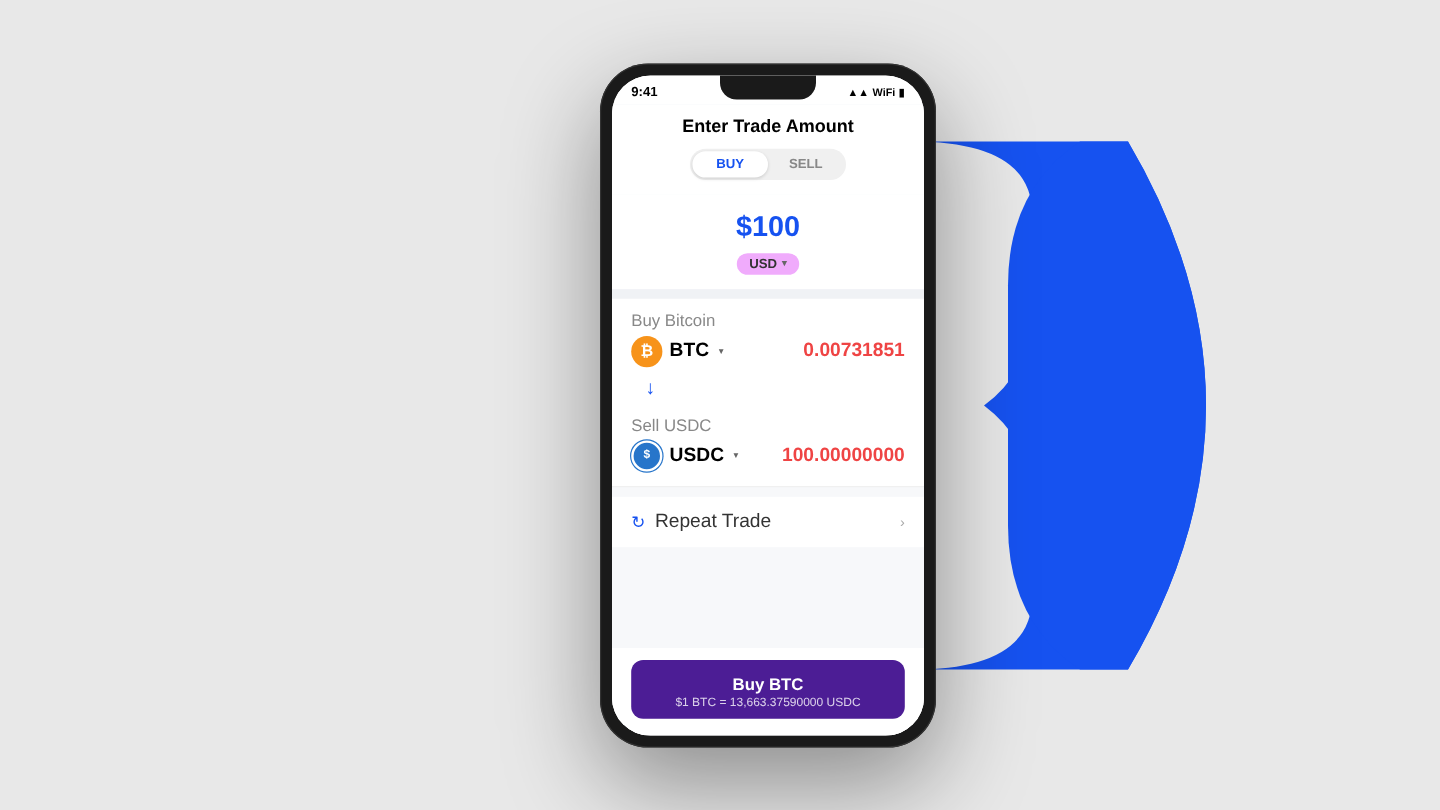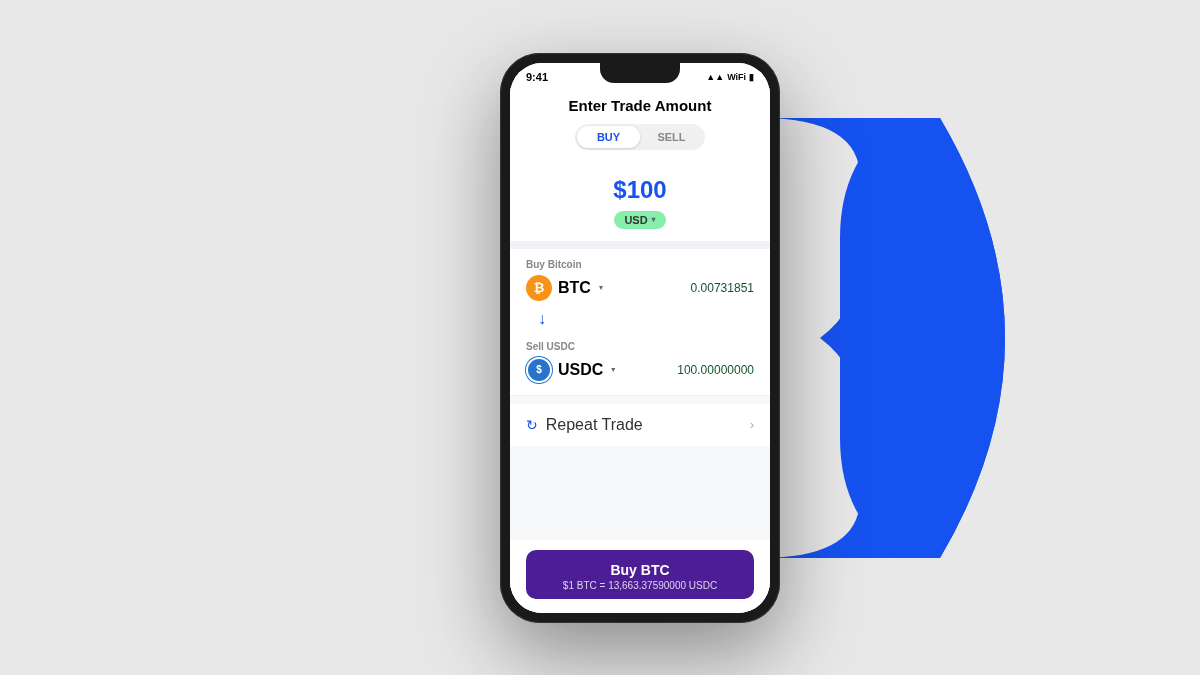--- a/index.html
+++ b/index.html
@@ -165,21 +165,21 @@
       font-weight: 700;
       color: #1652f0;
       line-height: 1;
       margin-bottom: 8px;
     }
 
     .currency-selector {
       display: inline-flex;
       align-items: center;
       gap: 4px;
-      background: #86efac;
+      background: #f0abfc;
       border-radius: 14px;
       padding: 3px 10px;
       font-size: 11px;
       font-weight: 600;
       color: #333;
       cursor: pointer;
     }
 
     .currency-chevron {
       font-size: 8px;
@@ -193,24 +193,24 @@
     }
 
     
     .trade-details {
       background: #fff;
       padding: 10px 16px;
       margin: 0;
     }
 
     .trade-row-label {
-      font-size: 10px;
+      font-size: 14px;
       color: #888;
       margin-bottom: 5px;
-      font-weight: 700;
+      font-weight: 400;
     }
 
     .trade-row {
       display: flex;
       align-items: center;
       justify-content: space-between;
       margin-bottom: 2px;
     }
 
     .coin-info {
@@ -255,23 +255,23 @@
       color: #000;
     }
 
     .coin-chevron {
       font-size: 8px;
       color: #666;
       margin-left: 2px;
     }
 
     .coin-amount {
-      font-size: 12px;
-      font-weight: 400;
-      color: #14532d;
+      font-size: 16px;
+      font-weight: 700;
+      color: #ef4444;
     }
 
     
     .swap-arrow-container {
       display: flex;
       justify-content: flex-start;
       padding: 6px 0 6px 8px;
     }
 
     .swap-arrow {

